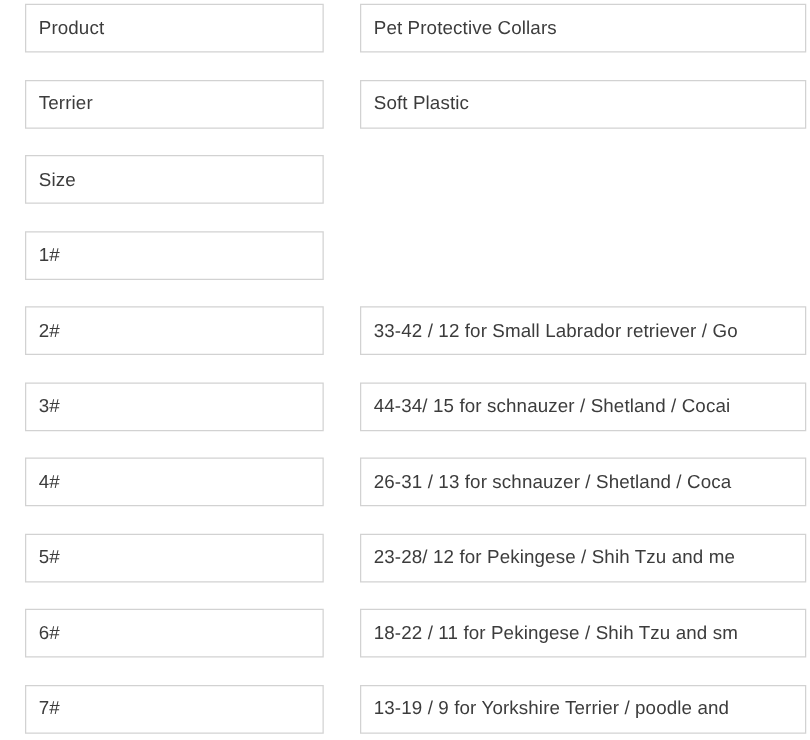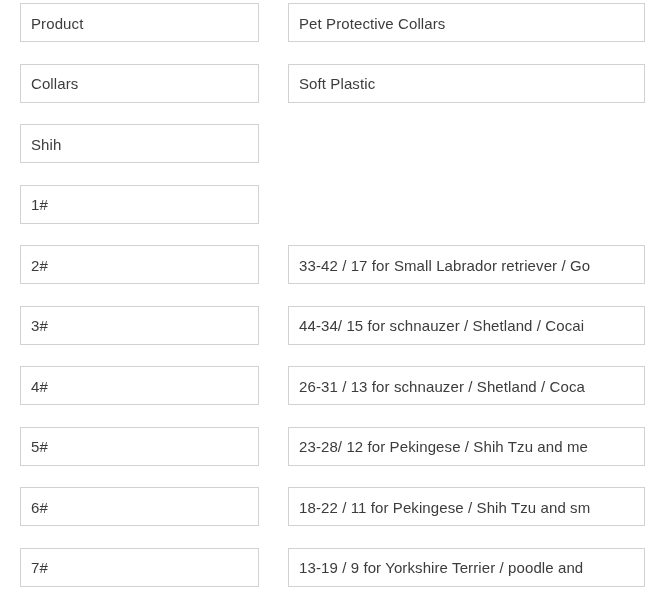--- a/index.html
+++ b/index.html
@@ -73,45 +73,45 @@
     <div class="cell cell-label">
       <span class="cell-text">Product</span>
     </div>
     <div class="cell cell-value">
       <span class="cell-text">Pet Protective Collars</span>
     </div>
   </div>
 
   <div class="spec-row">
     <div class="cell cell-label">
-      <span class="cell-text">Collars</span>
+      <span class="cell-text">Terrier</span>
     </div>
     <div class="cell cell-value">
       <span class="cell-text">Soft Plastic</span>
     </div>
   </div>
 
   <div class="spec-row">
     <div class="cell cell-label">
-      <span class="cell-text">Shih</span>
+      <span class="cell-text">Size</span>
     </div>
   </div>
 
   <div class="spec-row">
     <div class="cell cell-label">
       <span class="cell-text">1#</span>
     </div>
   </div>
 
   <div class="spec-row">
     <div class="cell cell-label">
       <span class="cell-text">2#</span>
     </div>
     <div class="cell cell-value">
-      <span class="cell-text">33-42 / 17 for Small Labrador retriever / Go</span>
+      <span class="cell-text">33-42 / 12 for Small Labrador retriever / Go</span>
     </div>
   </div>
 
   <div class="spec-row">
     <div class="cell cell-label">
       <span class="cell-text">3#</span>
     </div>
     <div class="cell cell-value">
       <span class="cell-text">44-34/ 15 for schnauzer / Shetland / Cocai</span>
     </div>

